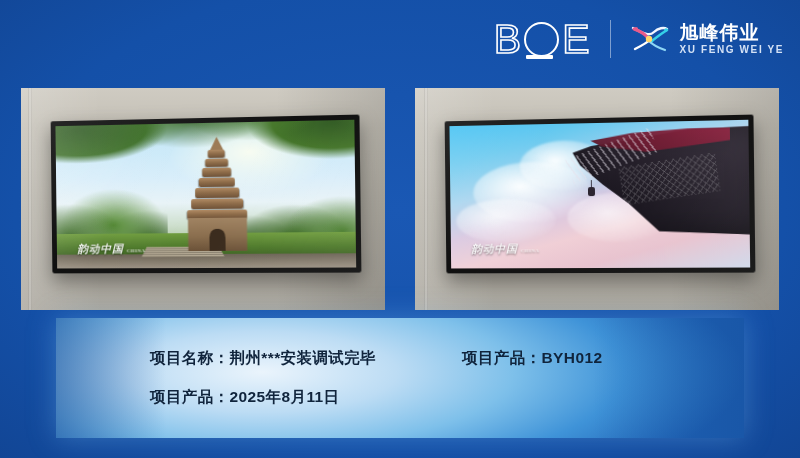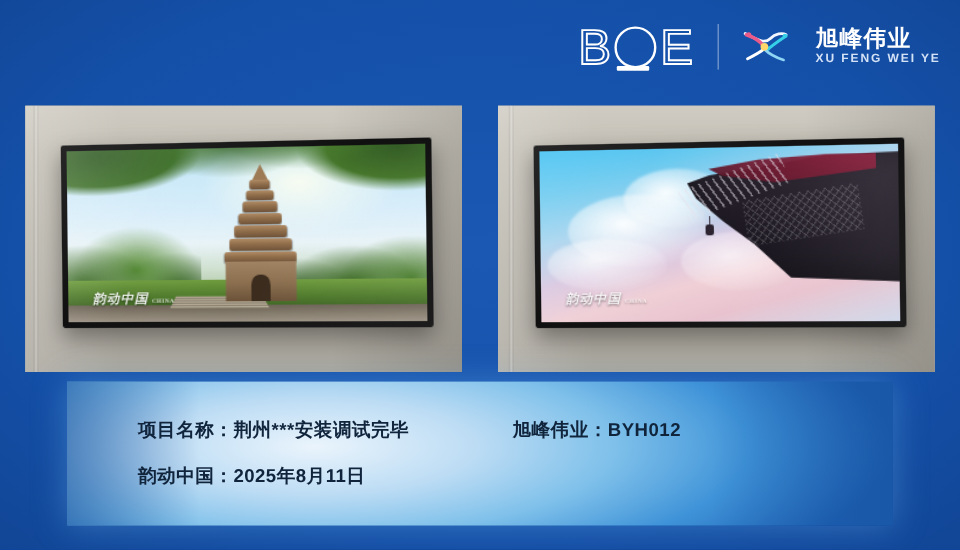--- a/index.html
+++ b/index.html
@@ -78,21 +78,21 @@
 
   .logo-divider {
     width: 1px;
     height: 38px;
     background: rgba(255,255,255,0.45);
     margin: 0 6px;
   }
 
   .xf-logo {
     display: flex;
-    gap: 21px;
+    gap: 9px;
   }
   .xf-mark {
     width: 44px;
     height: 34px;
     position: relative;
   }
   .xf-text {
     display: flex;
     flex-direction: column;
     justify-content: center;
@@ -420,21 +420,21 @@
     background: linear-gradient(90deg, rgba(18,72,150,0.55) 0%, rgba(18,72,150,0) 16%,
                 rgba(18,72,150,0) 78%, rgba(18,72,150,0.45) 100%);
   }
   .caption-grid {
     position: absolute;
     inset: 0;
     display: grid;
     grid-template-columns: 312px auto;
     align-content: center;
     row-gap: 18px;
-    padding-left: 59px;
+    padding-left: 94px;
     box-sizing: border-box;
     z-index: 2;
   }
   .cap-line {
     color: #10243c;
     font-size: 15.5px;
     font-weight: 700;
     letter-spacing: 0.4px;
     white-space: nowrap;
     font-family: "Liberation Sans", "DejaVu Sans", sans-serif;
@@ -548,18 +548,18 @@
           </div>
         </div>
       </div>
     </div>
 
   </div>
 
   <div class="caption-panel">
     <div class="caption-grid">
       <span class="cap-line">项目名称：荆州***安装调试完毕</span>
-      <span class="cap-line">旭峰伟业：BYH012</span>
-      <span class="cap-line">韵动中国：2025年8月11日</span>
+      <span class="cap-line">项目产品：BYH012</span>
+      <span class="cap-line">项目产品：2025年8月11日</span>
     </div>
   </div>
 
 </div>
 
 </body></html>

